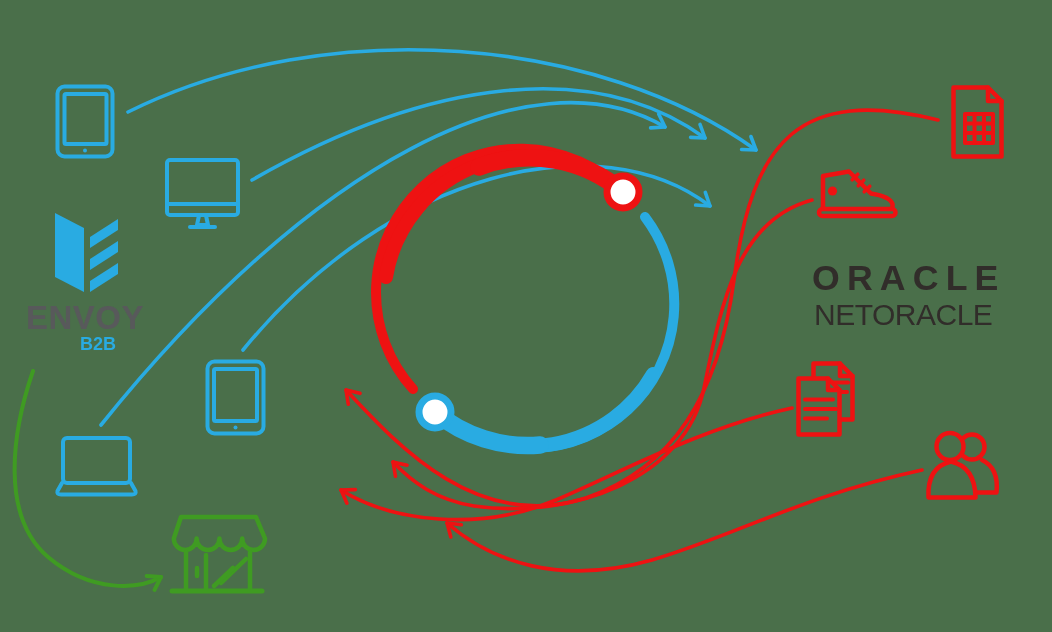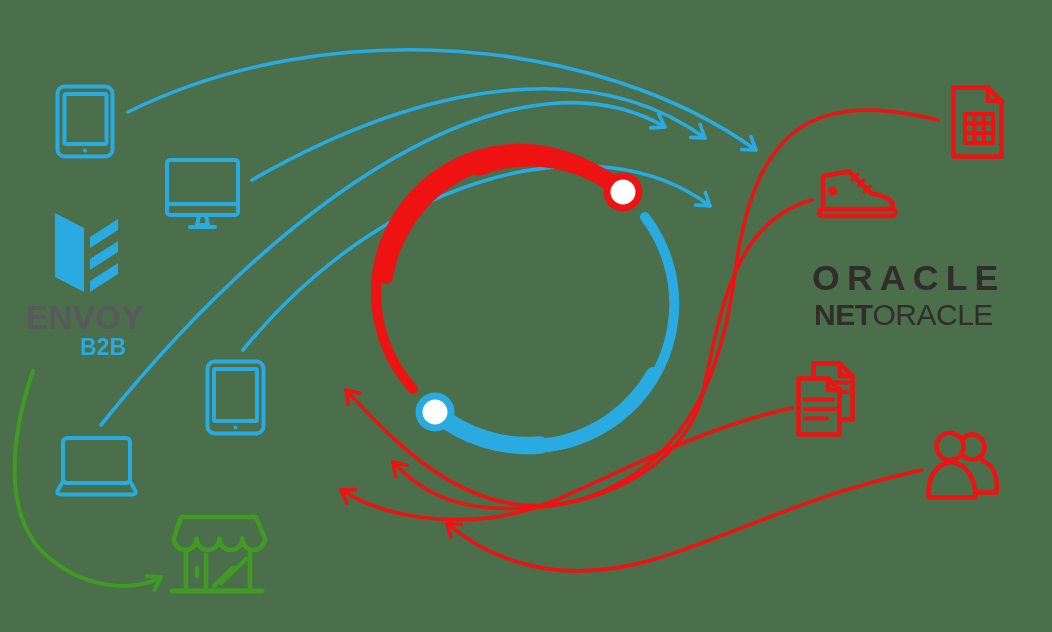--- a/index.html
+++ b/index.html
@@ -12,28 +12,28 @@
   
   .sB{stroke:var(--c-blue,#29ABE2);} .sR{stroke:var(--c-red,#EE1212);}
   .sG{stroke:var(--c-green,#3F9B22);}
   .fB{fill:var(--c-blue,#29ABE2);}  .fR{fill:var(--c-red,#EE1212);}
   .fW{fill:#FFFFFF;} .fBg{fill:var(--c-bg,#4A6F4A);} .fN{fill:none;}
   .rj{stroke-linejoin:round;stroke-linecap:round;}
 
   .txt{position:absolute;white-space:nowrap;}
   .envoy-title{left:26px;top:299px;font-size:33px;font-weight:800;
     letter-spacing:.5px;color:var(--c-gray,#58595B);}
-  .envoy-sub{left:80px;top:334px;font-size:23px;font-weight:600;
+  .envoy-sub{left:80px;top:334px;font-size:18px;font-weight:600;
     color:var(--c-blue,#29ABE2);}
   .oracle-line{left:812px;top:258px;font-size:35px;font-weight:700;
     letter-spacing:7px;color:var(--c-dark,#312D2A);transform:scaleX(1.02);
     transform-origin:left top;}
   .netsuite-line{left:814px;top:298px;font-size:30px;letter-spacing:-.5px;
     color:var(--c-dark,#312D2A);}
-  .netsuite-line .net{font-weight:700;}
+  .netsuite-line .net{font-weight:400;}
   .netsuite-line .suite{font-weight:400;}
 </style>
 </head>
 <body>
 
 <div class="stage">
 
   <svg width="1052" height="632" viewBox="0 0 1052 632">
     <defs>
       <marker id="mB" markerUnits="userSpaceOnUse" markerWidth="30" markerHeight="30" viewBox="-15 -15 30 30" refX="0" refY="0" orient="auto">

